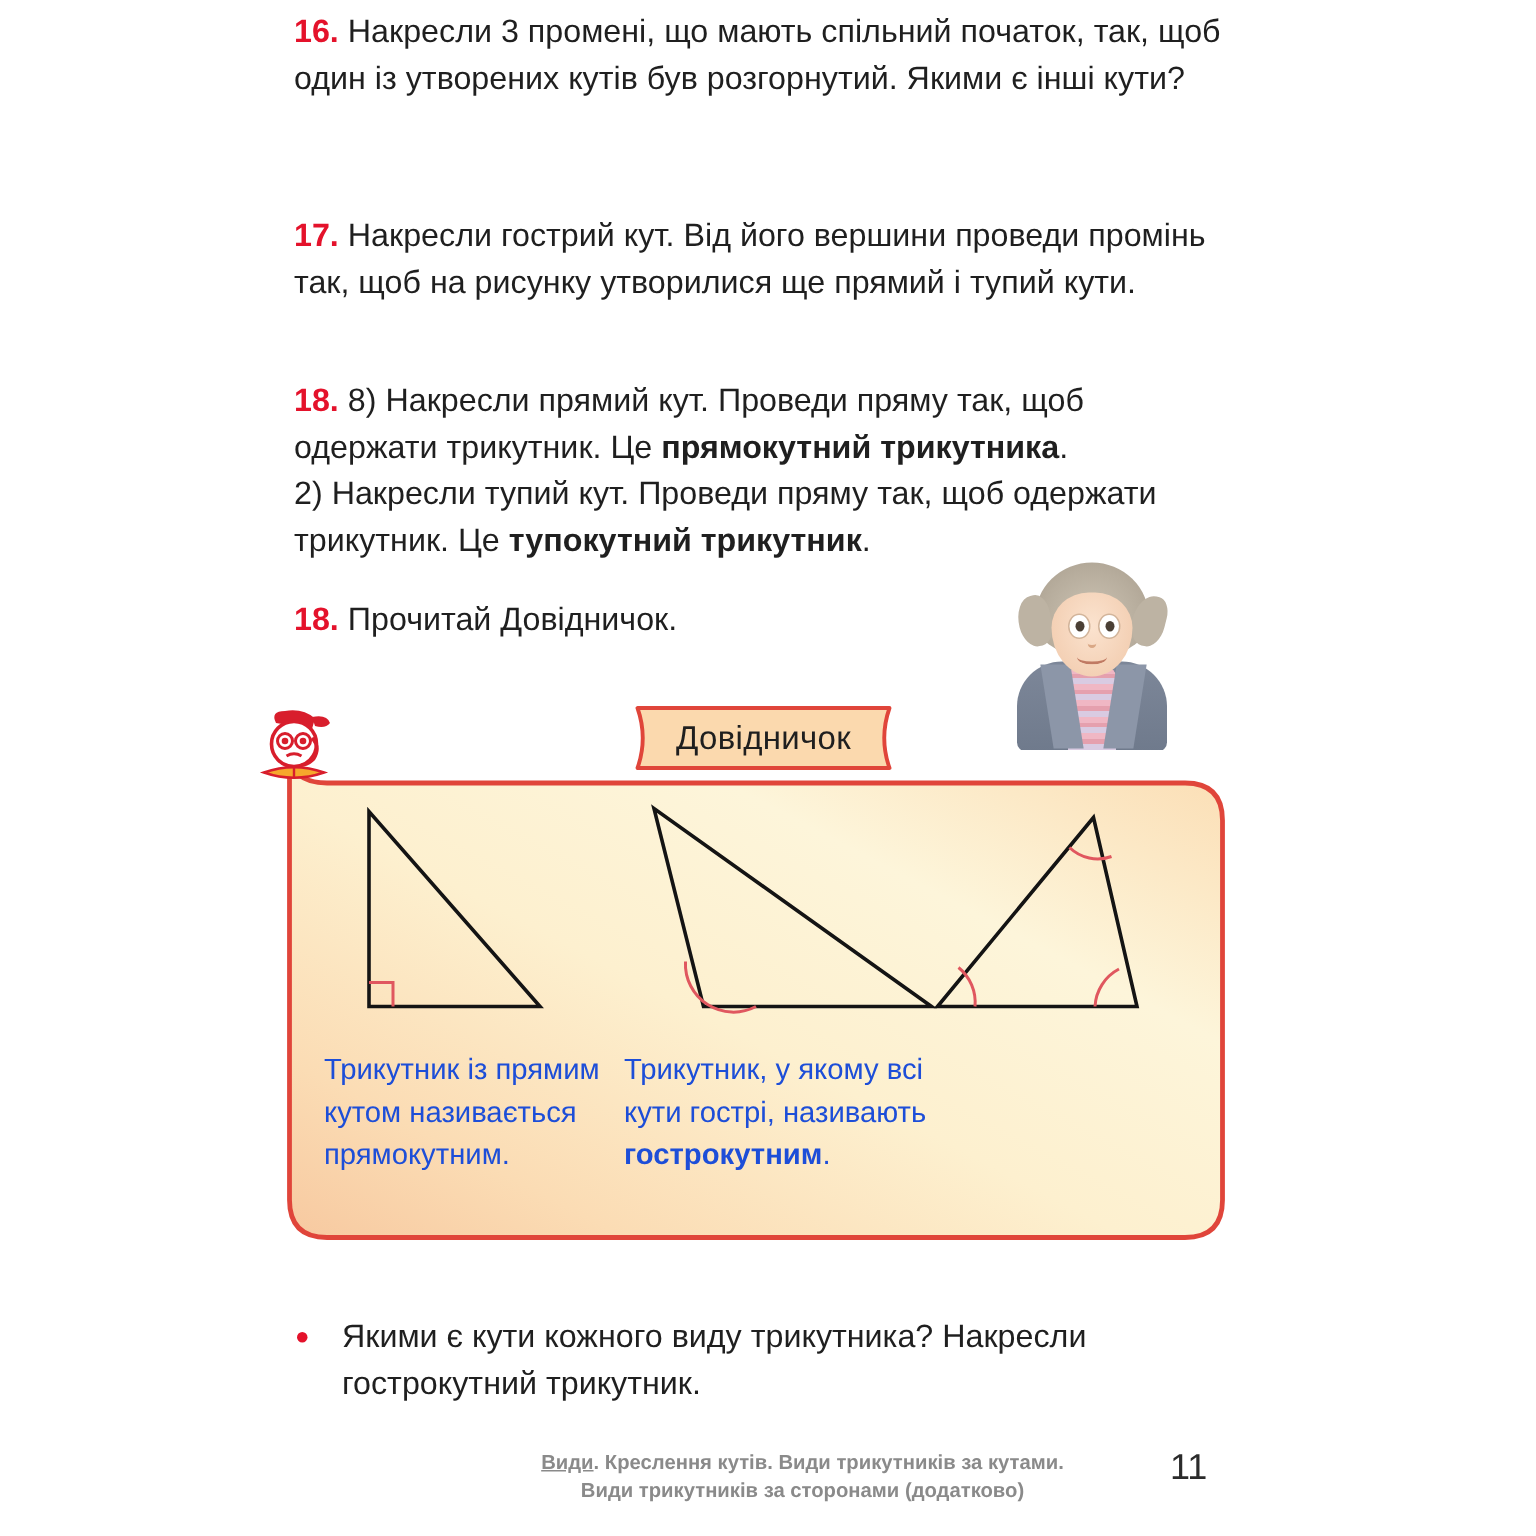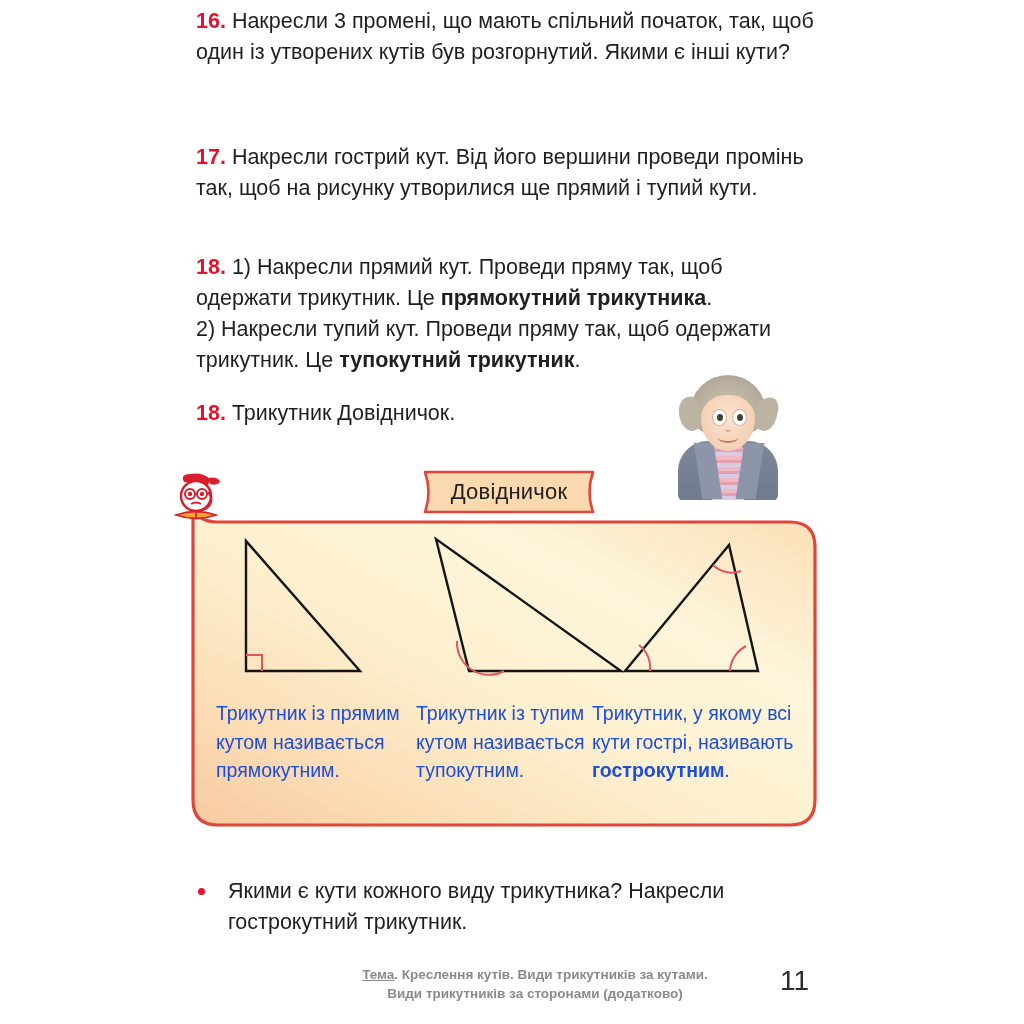--- a/index.html
+++ b/index.html
@@ -282,21 +282,21 @@
     font-weight: bold;
   }
   .footer .tema {
     text-decoration: underline;
   }
   .pagenum {
     position: absolute;
     left: 780px;
     top: 965px;
     width: 50px;
-    font-size: 28px;
+    font-size: 24px;
     color: #2b2b2b;
     text-align: left;
   }
 </style>
 </head>
 <body>
 
 <div class="page">
 
   <div class="ex" id="ex16">
@@ -304,30 +304,30 @@
     <span>Накресли 3 промені, що мають спільний початок, так, щоб один із утворених кутів був розгорнутий. Якими є інші кути?</span>
   </div>
 
   <div class="ex" id="ex17">
     <span class="num">17.</span>
     <span>Накресли гострий кут. Від його вершини проведи промінь так, щоб на рисунку утворилися ще прямий і тупий кути.</span>
   </div>
 
   <div class="ex" id="ex18a">
     <span class="num">18.</span>
-    <span>1) Накресли прямий кут. Проведи пряму так, щоб одержати трикутник. Це </span><span class="b">прямокутний трикутника</span><span>.</span>
+    <span>8) Накресли прямий кут. Проведи пряму так, щоб одержати трикутник. Це </span><span class="b">прямокутний трикутника</span><span>.</span>
   </div>
 
   <div class="ex" id="ex18b">
     <span>2) Накресли тупий кут. Проведи пряму так, щоб одержати трикутник. Це </span><span class="b">тупокутний трикутник</span><span>.</span>
   </div>
 
   <div class="ex" id="ex19">
     <span class="num">18.</span>
-    <span>Трикутник Довідничок.</span>
+    <span>Прочитай Довідничок.</span>
   </div>
 
   <div class="character">
     <div class="ch-body"></div>
     <div class="ch-shirt"></div>
     <div class="ch-lapel l"></div>
     <div class="ch-lapel r"></div>
     <div class="ch-hair"></div>
     <div class="ch-face"></div>
     <div class="ch-eye l">
@@ -380,21 +380,20 @@
         <svg class="tri t3" viewBox="0 0 185 160">
           <polygon points="113,18 9,144 142,144" fill="none" stroke="#141414" stroke-width="2.4" stroke-linejoin="miter"></polygon>
           <path d="M 97 38 A 27 27 0 0 0 125 44" fill="none" stroke="#e0575f" stroke-width="2"></path>
           <path d="M 34 144 A 30 30 0 0 0 23 118" fill="none" stroke="#e0575f" stroke-width="2"></path>
           <path d="M 114 144 A 30 30 0 0 1 130 119" fill="none" stroke="#e0575f" stroke-width="2"></path>
         </svg>
       </div>
 
       <div class="caps">
         <div class="cap c1">Трикутник із прямим кутом називається прямокутним.</div>
-        <div class="cap c2">Трикутник із тупим кутом називається тупокутним.</div>
         <div class="cap c3"><span>Трикутник, у якому всі кути гострі, називають </span><span class="b">гострокутним</span><span>.</span></div>
       </div>
     </div>
 
     <div class="tab">
       <svg class="tab-svg" viewBox="0 0 196 44">
         <path d="M 14 2
                  L 182 2
                  Q 175 22 182 42
                  L 14 42
@@ -418,19 +417,19 @@
       <path d="M 28 41 L 28 49" stroke="#d81e2c" stroke-width="1.6"></path>
     </svg>
   </div>
 
   <div class="bullet">
     <span class="dot"></span>
     <span class="btxt">Якими є кути кожного виду трикутника? Накресли гострокутний трикутник.</span>
   </div>
 
   <div class="footer">
-    <span class="tema">Тема</span><span>. Креслення кутів. Види трикутників за кутами.</span><br>
+    <span class="tema">Види</span><span>. Креслення кутів. Види трикутників за кутами.</span><br>
     <span>Види трикутників за сторонами (додатково)</span>
   </div>
 
   <div class="pagenum">11</div>
 
 </div>
 
 </body></html>

